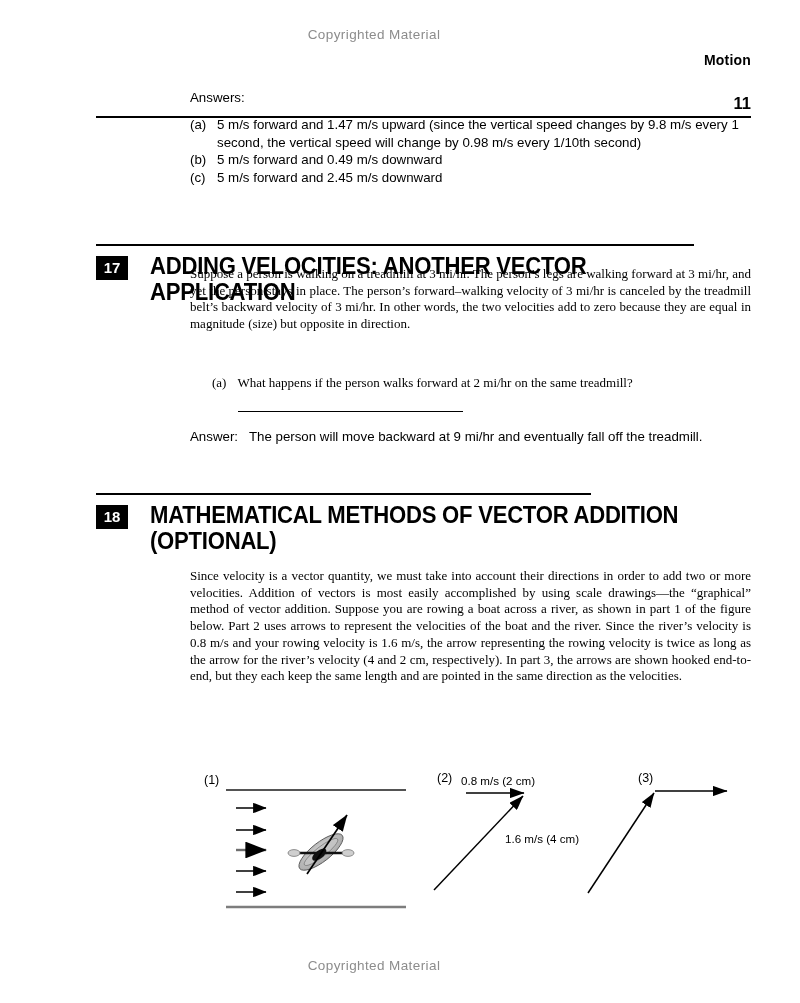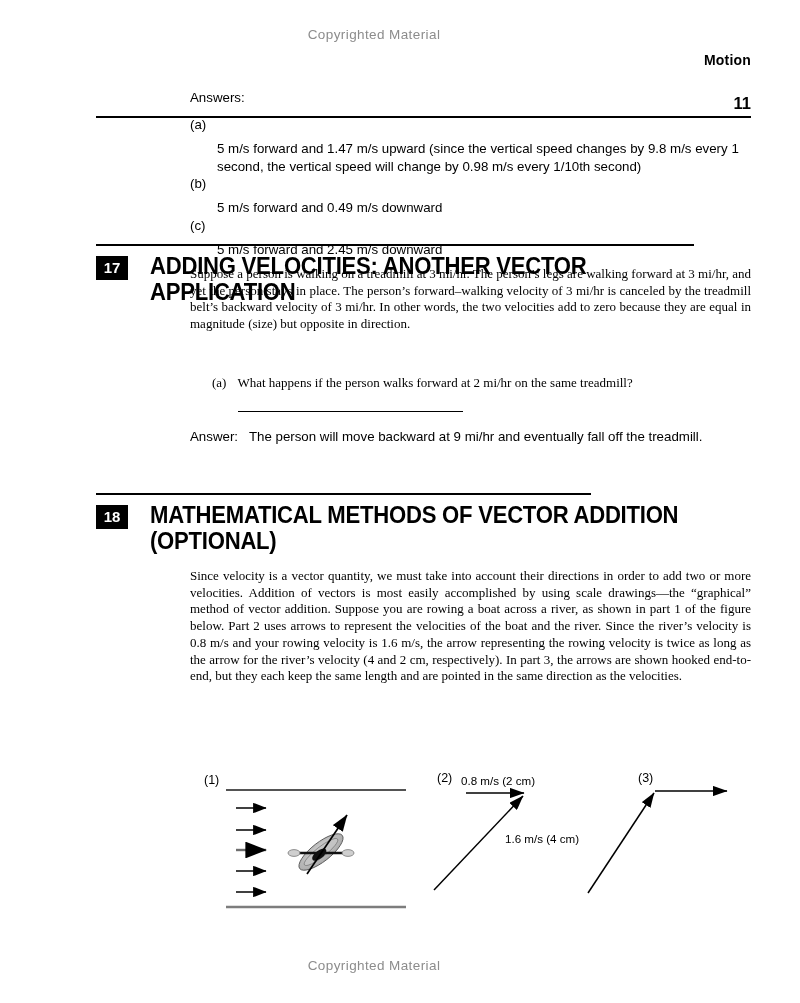--- a/index.html
+++ b/index.html
@@ -73,21 +73,21 @@
   #answers-label { top: 89px; }
   #answers-list {
     top: 116px;
   }
   .answer-item {
     display: flex;
     align-items: flex-start;
     gap: 7px;
   }
   .answer-marker { width: 20px; flex: 0 0 20px; }
-  .answer-text { flex: 1 1 auto; margin-top: 24px; }
+  .answer-text { flex: 1 1 auto; }
 
   
   .section-head {
     position: absolute;
     left: 96px;
     width: 655px;
   }
   .section-rule {
     border-top: 2.2px solid #000;
     width: 100%;

